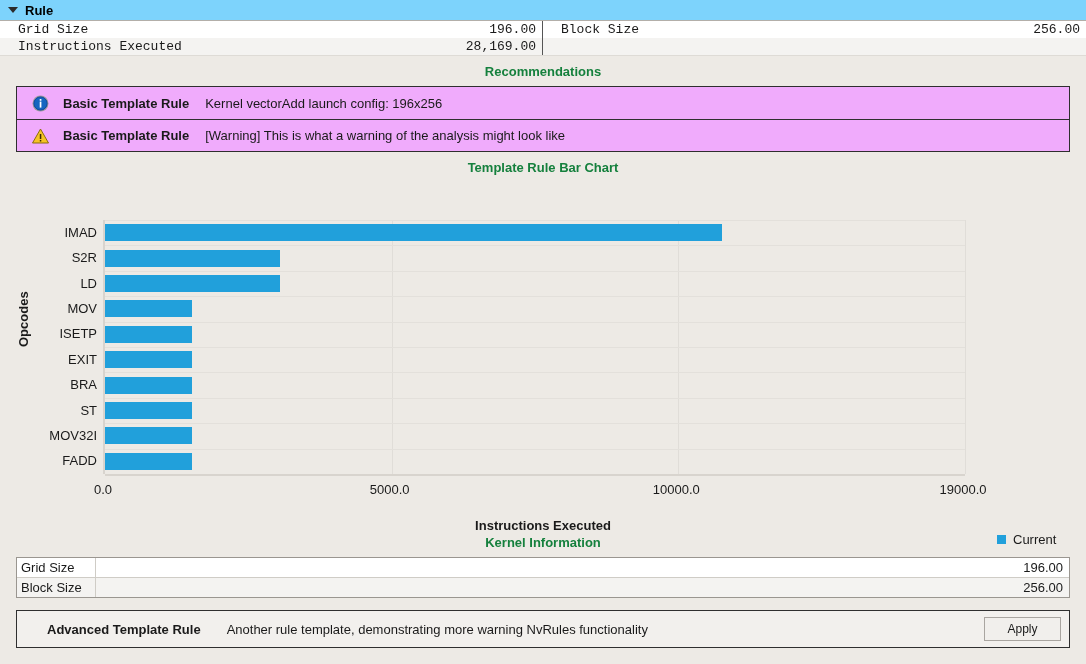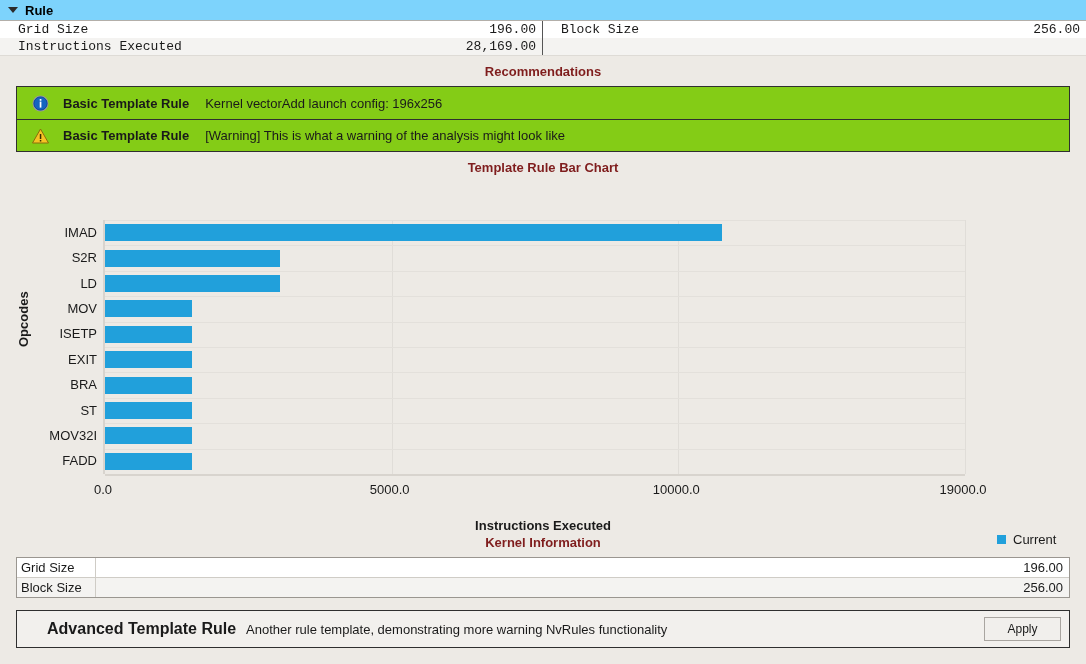--- a/index.html
+++ b/index.html
@@ -63,29 +63,29 @@
   }
   .sum-row.odd  { background: #ffffff; }
   .sum-row.even { background: #f4f3f1; }
   .sum-row .val { text-align: right; }
 
   
   .section-heading {
     text-align: center;
     font-weight: bold;
     font-size: 13px;
-    color: #7f1d1d;
+    color: #15803d;
     padding: 8px 0 7px 0;
   }
 
   
   #recommendations-panel {
     margin: 0 16px;
     border: 1px solid #2f2f2f;
-    background: #84cc16;
+    background: #f0abfc;
   }
   .rec-row {
     display: flex;
     align-items: center;
     height: 32px;
     padding-left: 14px;
     box-sizing: border-box;
   }
   .rec-row + .rec-row { border-top: 1px solid #2f2f2f; }
   .rec-icon {
@@ -222,22 +222,22 @@
     border: 1px solid #2f2f2f;
     background: #f2f0ed;
     height: 38px;
     display: flex;
     align-items: center;
     padding: 0 8px 0 30px;
     box-sizing: border-box;
   }
   #advanced-rule .adv-name {
     font-weight: bold;
-    font-size: 16px;
-    margin-right: 10px;
+    font-size: 13px;
+    margin-right: 26px;
     white-space: nowrap;
   }
   #advanced-rule .adv-msg {
     font-size: 13px;
     flex: 1 1 auto;
   }
   #apply-button {
     width: 77px;
     height: 24px;
     background: #f1efec;

